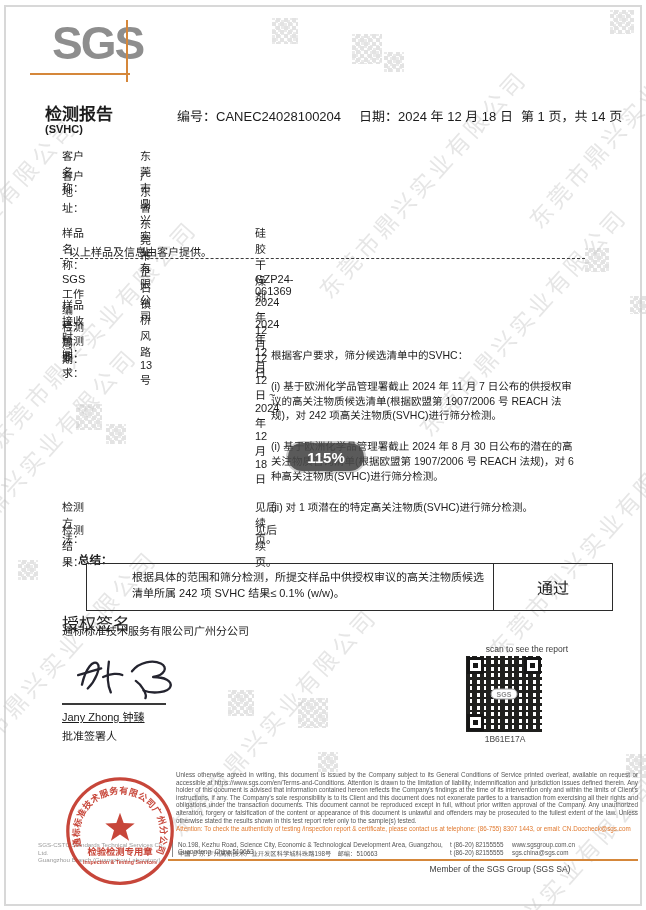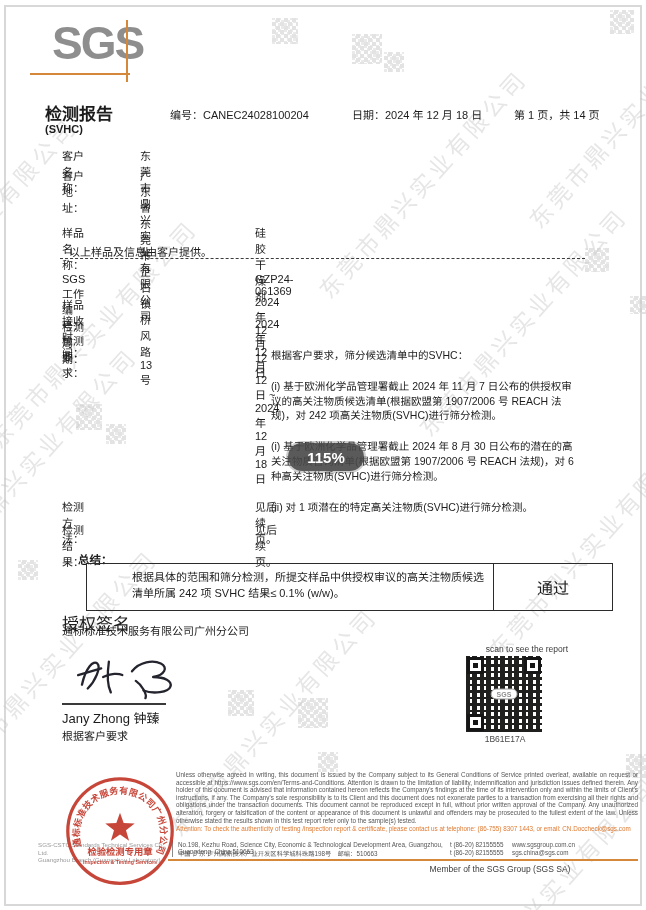--- a/index.html
+++ b/index.html
@@ -21,42 +21,42 @@
       conic-gradient(#c9c9c9 25%,transparent 0 50%,#c9c9c9 0 75%,transparent 0) 0 0/8px 8px,
       conic-gradient(#d6d6d6 25%,transparent 0 50%,#d6d6d6 0 75%,transparent 0) 3px 5px/6px 6px;
   }
   
   .logo-text{left:52px;top:16px;font-size:46px;font-weight:700;color:#8e8e8e;letter-spacing:-2px;z-index:2;}
   .logo-hline{left:30px;top:73px;width:100px;height:2px;background:#d5873a;z-index:2;}
   .logo-vline{left:126px;top:20px;width:2px;height:62px;background:#d5873a;z-index:2;}
   
   .t-title{left:45px;top:100px;font-size:17px;font-weight:700;z-index:2;}
   .t-sub{left:45px;top:123px;font-size:11px;font-weight:700;z-index:2;}
-  .hrow{top:106px;font-size:11px;z-index:2;}
+  .hrow{top:106px;font-size:13px;z-index:2;margin-left:7px;}
   .h-num{left:170px;} .h-date{left:352px;} .h-page{left:514px;}
   
   .row{position:absolute;font-size:11px;z-index:2;}
   .lbl{position:absolute;left:62px;}
   .val140{position:absolute;left:140px;}
   .val255{position:absolute;left:255px;}
   .note{left:62px;top:243px;font-size:11px;z-index:2;margin-left:7px;}
   .dash{left:60px;top:258px;width:525px;border-top:1.4px dashed #3c3c3c;z-index:2;}
   .req-lines{position:absolute;left:255px;top:332px;width:342px;font-size:10.5px;line-height:14.8px;z-index:2;}
   .req-lines div{margin:16px;}
   
   .sum-title{left:78px;top:551px;font-size:11.5px;font-weight:700;z-index:2;}
   .sum-table{left:86px;top:563px;width:489px;height:46px;border:1.5px solid #2b2b2b;display:flex;z-index:2;padding-left:36px;}
   .sum-left{flex:1;border-right:1.5px solid #2b2b2b;padding:5px 9px;font-size:11px;line-height:16px;}
   .sum-right{width:118px;display:flex;align-items:center;justify-content:center;font-size:16px;}
   
   .sign-co{left:62px;top:622px;font-size:11px;z-index:2;}
   .sign-lbl{left:62px;top:610px;font-size:17px;z-index:2;}
   .sig-svg{left:68px;top:652px;z-index:2;}
   .sig-line{left:62px;top:703px;width:104px;border-top:2px solid #3a3a3a;z-index:2;}
-  .signer{left:62px;top:708px;font-size:13px;z-index:2;}
+  .signer{left:62px;top:708px;font-size:11px;z-index:2;text-decoration:underline;}
   .role{left:62px;top:727px;font-size:11px;z-index:2;}
   
   .qr-cap{left:442px;top:644px;width:126px;text-align:right;font-size:8.5px;color:#3a3a3a;z-index:2;}
   .qr{
     left:466px;top:656px;width:76px;height:76px;z-index:2;
     background:
       repeating-linear-gradient(0deg,#20201e 0 3px,transparent 3px 7px,#20201e 7px 9px,transparent 9px 13px),
       repeating-linear-gradient(90deg,#20201e 0 4px,#fff 4px 6px,#20201e 6px 11px,#fff 11px 14px);
     outline:3px solid #fff;
   }
@@ -196,21 +196,21 @@
       <path d="M14 34 C18 16 26 8 30 12 C34 16 28 30 20 38"></path>
       <path d="M10 24 L34 17"></path>
       <path d="M42 10 C40 24 40 34 44 42"></path>
       <path d="M36 26 C44 22 52 22 56 24"></path>
       <path d="M66 20 C74 10 88 8 96 12 C104 16 100 24 88 26 C100 26 108 30 106 36 C104 42 88 44 78 40"></path>
       <path d="M70 30 C76 34 82 44 80 48"></path>
     </g>
   </svg>
   <div class="abs sig-line"></div>
   <div class="abs signer">Jany Zhong 钟臻</div>
-  <div class="abs role">根据客户要求</div>
+  <div class="abs role">批准签署人</div>
 
   <div class="abs qr-cap">scan to see the report</div>
   <div class="abs qr">
     <div class="finder f-tl"></div>
     <div class="finder f-tr"></div>
     <div class="finder f-bl"></div>
     <div class="qr-badge">SGS</div>
   </div>
   <div class="abs qr-code">1B61E17A</div>
 

